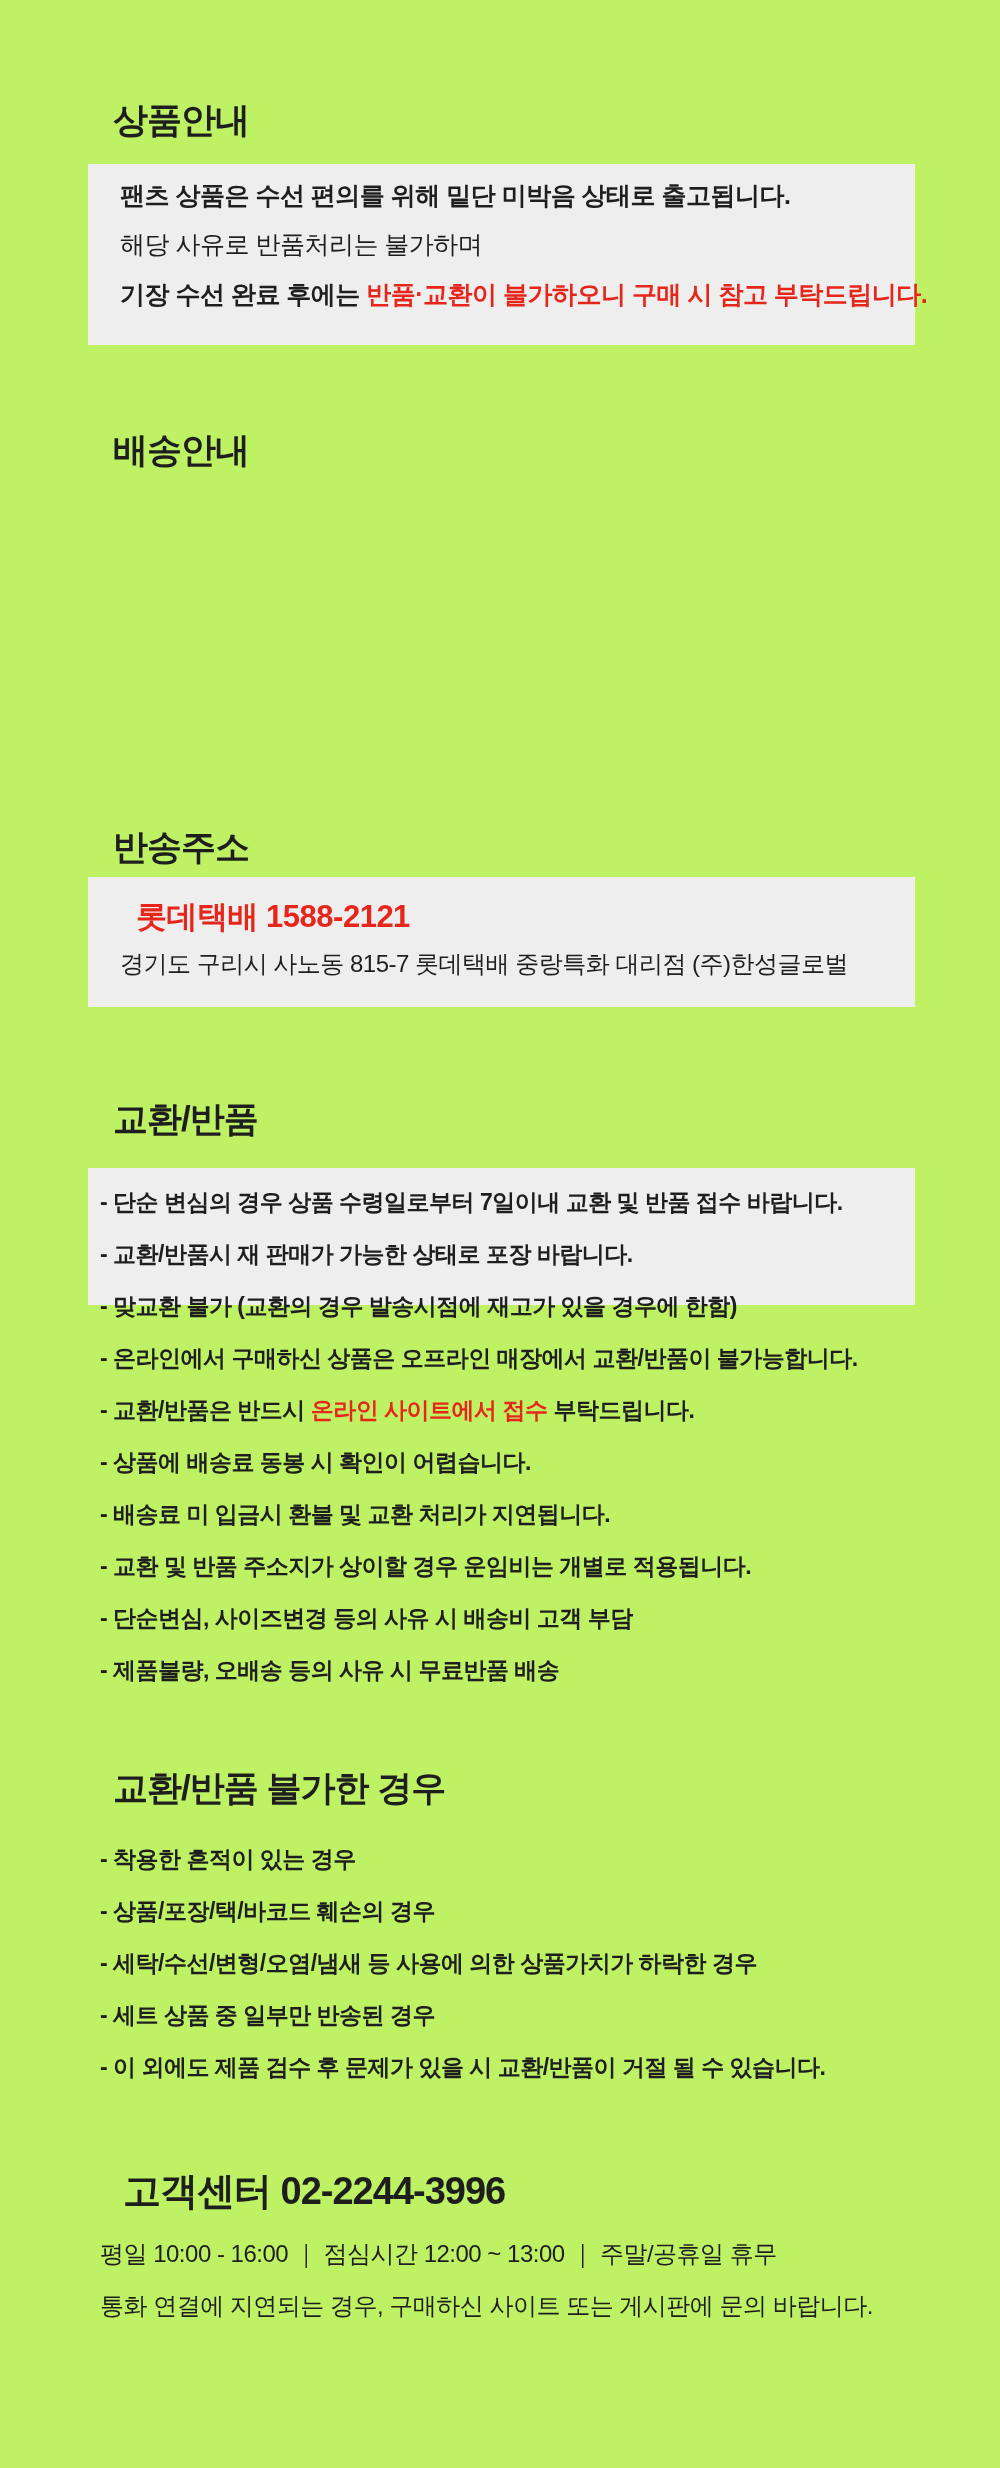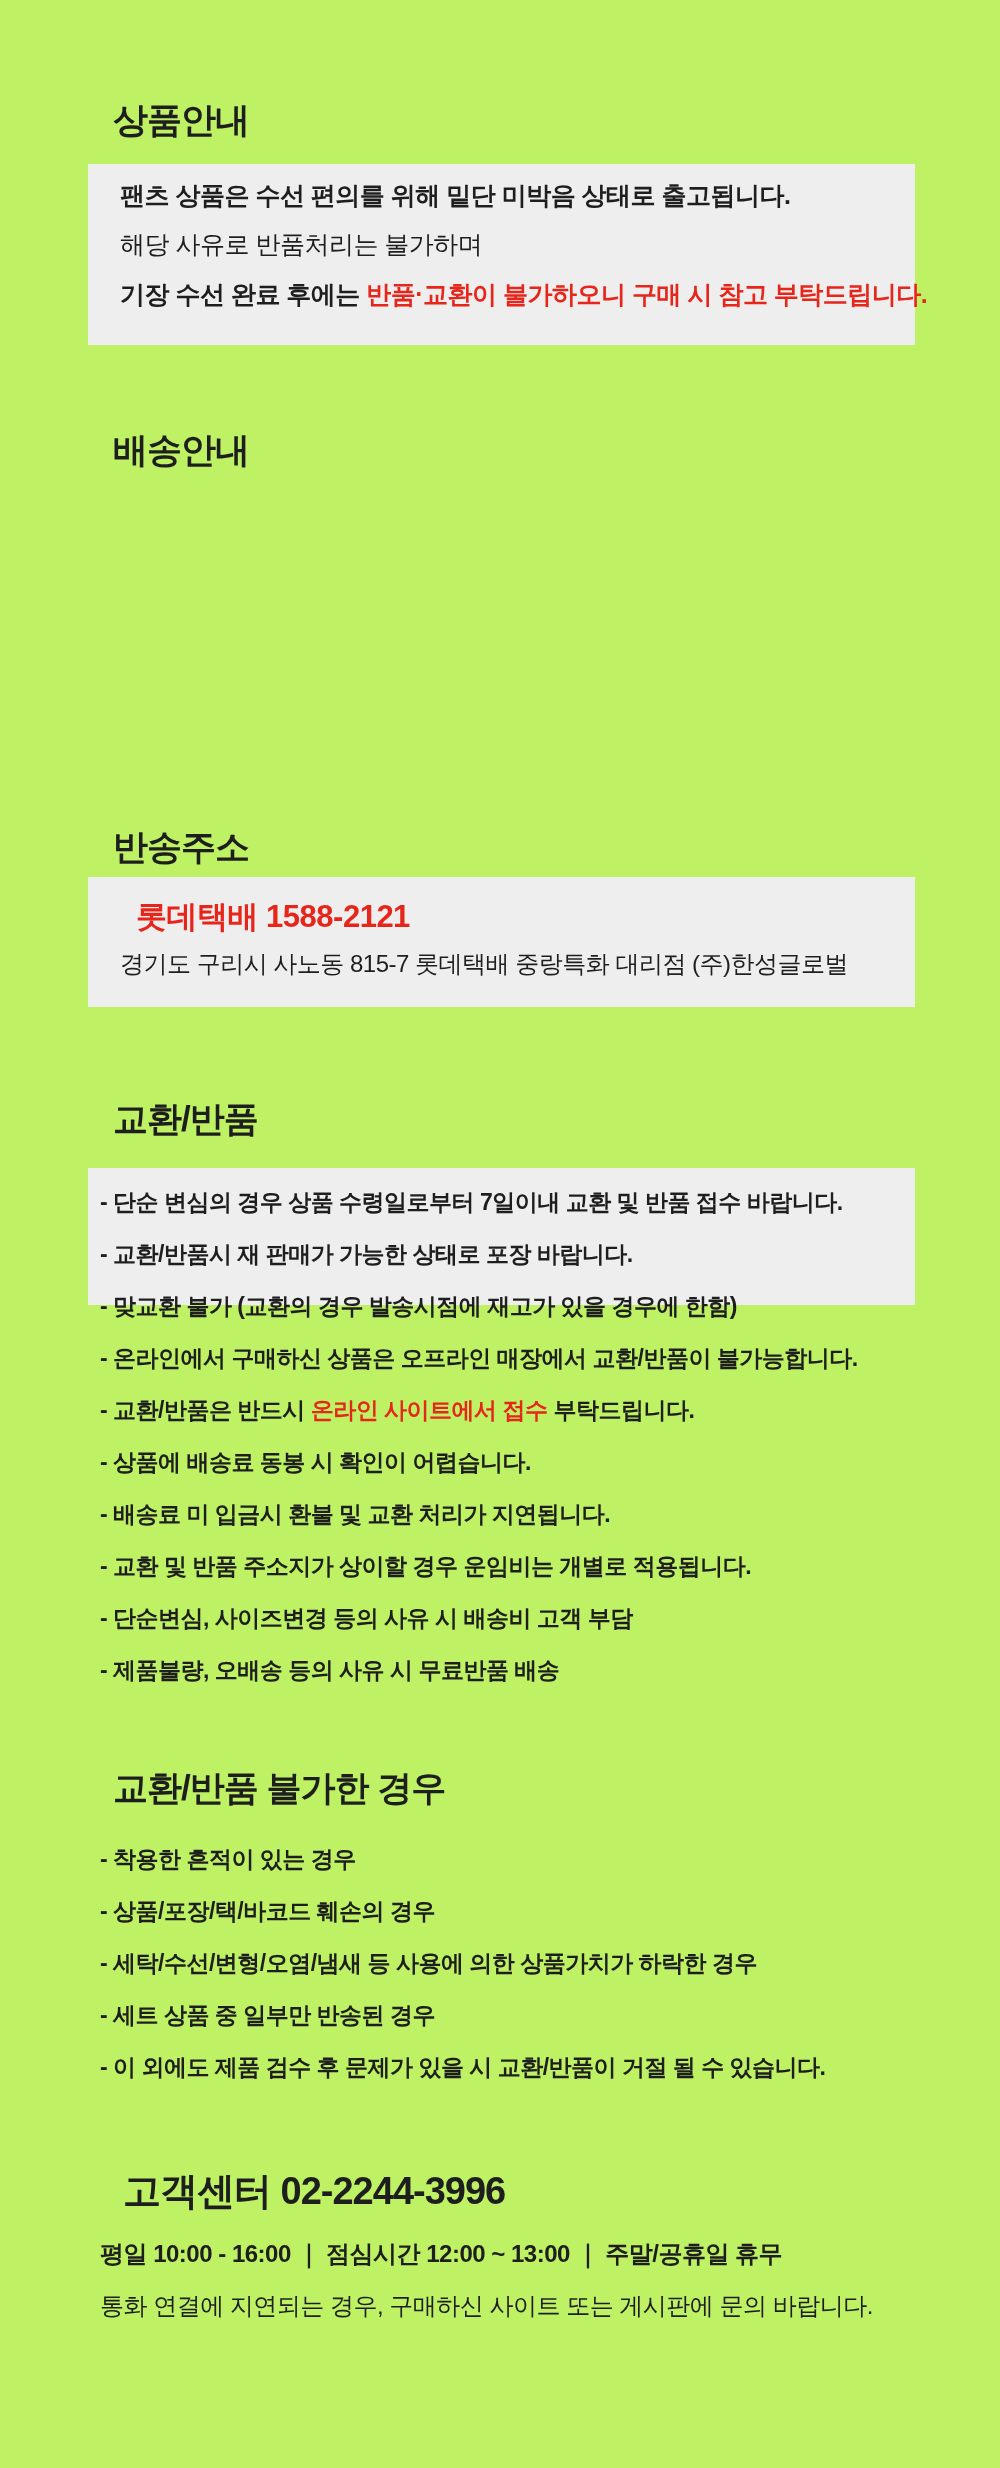--- a/index.html
+++ b/index.html
@@ -36,21 +36,21 @@
   .address{
     position:absolute;left:120px;top:950px;
     font-size:24px;font-weight:400;line-height:1.2;white-space:nowrap;
   }
   .cc-title{
     position:absolute;left:100px;top:2166px;
     font-size:38px;font-weight:700;letter-spacing:-1px;white-space:nowrap;margin-left:23px;
   }
   .cc-hours{
     position:absolute;left:100px;top:2240px;
-    font-size:24px;font-weight:700;line-height:1.2;white-space:nowrap;
+    font-size:24px;font-weight:400;line-height:1.2;white-space:nowrap;
   }
   .cc-note{
     position:absolute;left:100px;top:2292px;
     font-size:24px;font-weight:400;line-height:1.2;white-space:nowrap;
   }
 </style>
 </head>
 <body>
 
 <div class="page">

